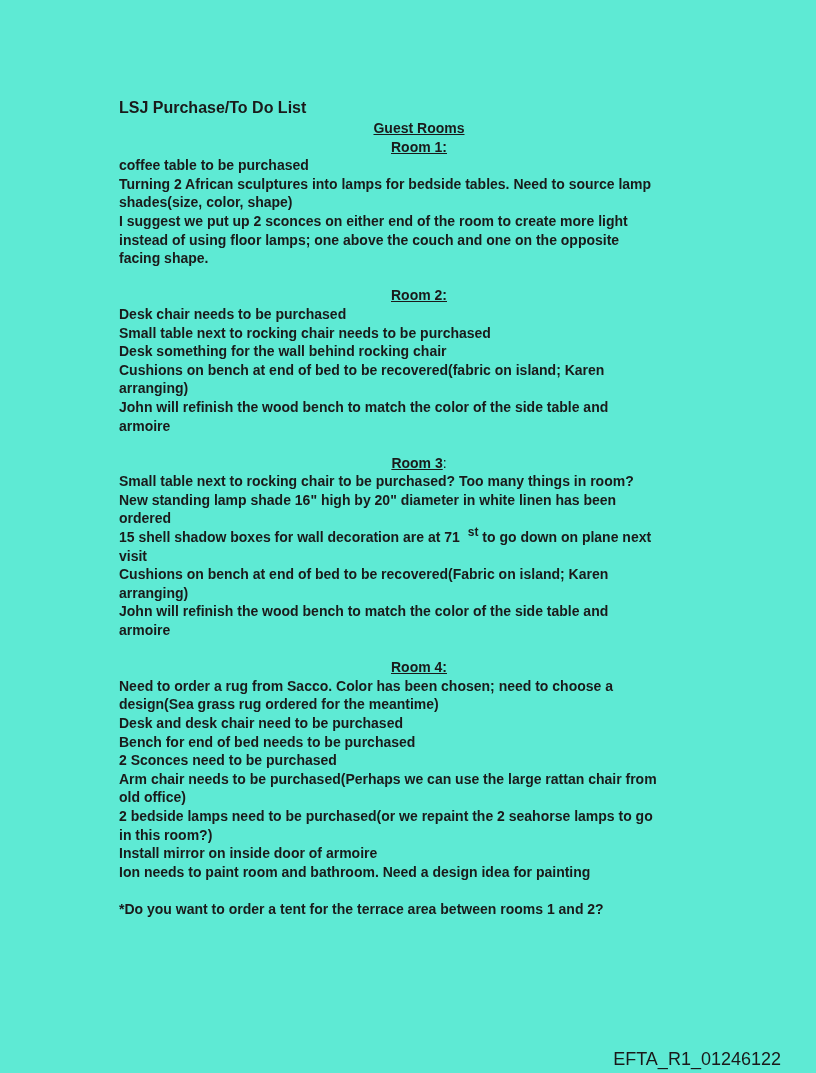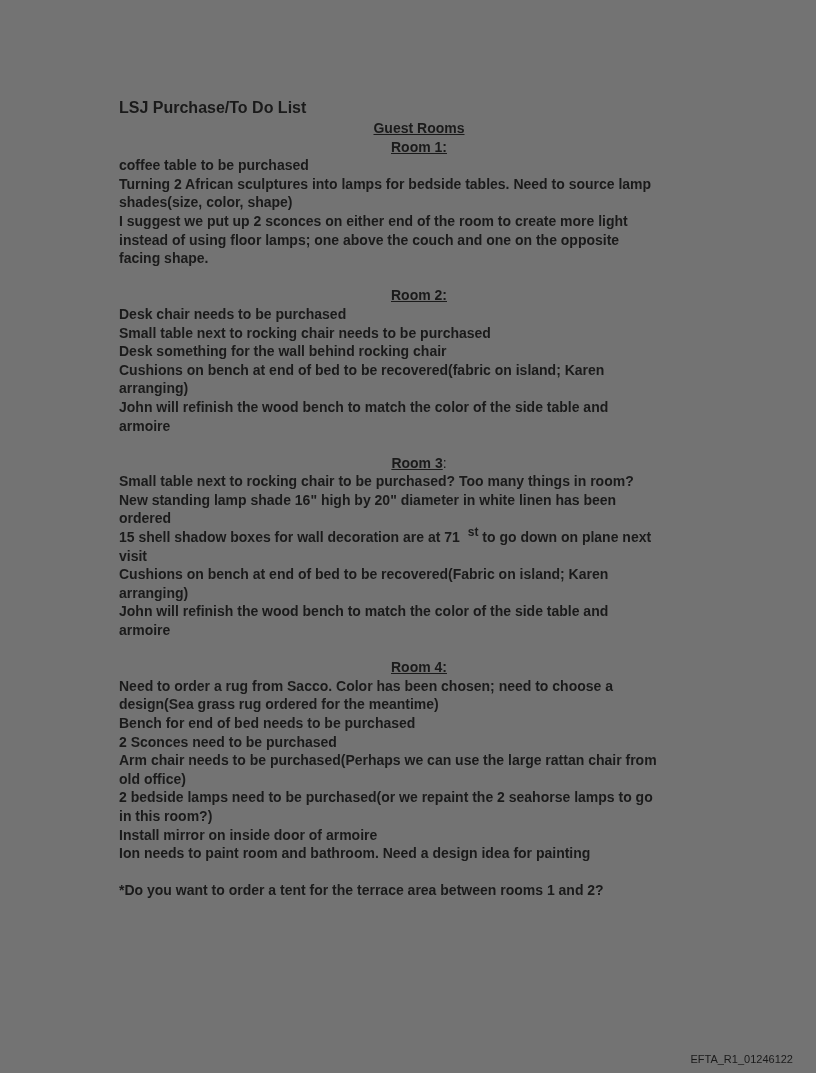--- a/index.html
+++ b/index.html
@@ -4,21 +4,21 @@
 <style>
   html, body {
     margin: 0;
     padding: 0;
     background: #ffffff;
   }
   .page {
     position: relative;
     width: 816px;
     height: 1073px;
-    background: #737373;
+    background: #5eead4;
     font-family: "Liberation Sans", sans-serif;
     color: #1a1a1a;
     overflow: hidden;
   }
   .content {
     position: absolute;
     left: 119px;
     top: 97px;
     width: 600px;
   }
@@ -51,22 +51,22 @@
   }
   sup {
     font-size: 12px;
     line-height: 0;
     vertical-align: super;
     margin-left: 8px;
   }
   .bates {
     position: absolute;
     top: 1051px;
-    right: 23px;
-    font-size: 11px;
+    right: 35px;
+    font-size: 18px;
     line-height: 16px;
     color: #1a1a1a;
   }
 </style>
 </head>
 <body>
 
 <div class="page">
   <div class="content">
     <div class="doc-title">LSJ Purchase/To Do List</div>
@@ -96,20 +96,21 @@
         <div class="line">15 shell shadow boxes for wall decoration are at 71<sup>st</sup> to go down on plane next</div>
         <div class="line">visit</div>
         <div class="line">Cushions on bench at end of bed to be recovered(Fabric on island; Karen</div>
         <div class="line">arranging)</div>
         <div class="line">John will refinish the wood bench to match the color of the side table and</div>
         <div class="line">armoire</div>
         <div class="gap"></div>
         <div class="line heading"><span class="u">Room 4:</span></div>
         <div class="line">Need to order a rug from Sacco. Color has been chosen; need to choose a</div>
         <div class="line">design(Sea grass rug ordered for the meantime)</div>
+        <div class="line">Desk and desk chair need to be purchased</div>
         <div class="line">Bench for end of bed needs to be purchased</div>
         <div class="line">2 Sconces need to be purchased</div>
         <div class="line">Arm chair needs to be purchased(Perhaps we can use the large rattan chair from</div>
         <div class="line">old office)</div>
         <div class="line">2 bedside lamps need to be purchased(or we repaint the 2 seahorse lamps to go</div>
         <div class="line">in this room?)</div>
         <div class="line">Install mirror on inside door of armoire</div>
         <div class="line">Ion needs to paint room and bathroom. Need a design idea for painting</div>
         <div class="gap"></div>
         <div class="line">*Do you want to order a tent for the terrace area between rooms 1 and 2?</div>

